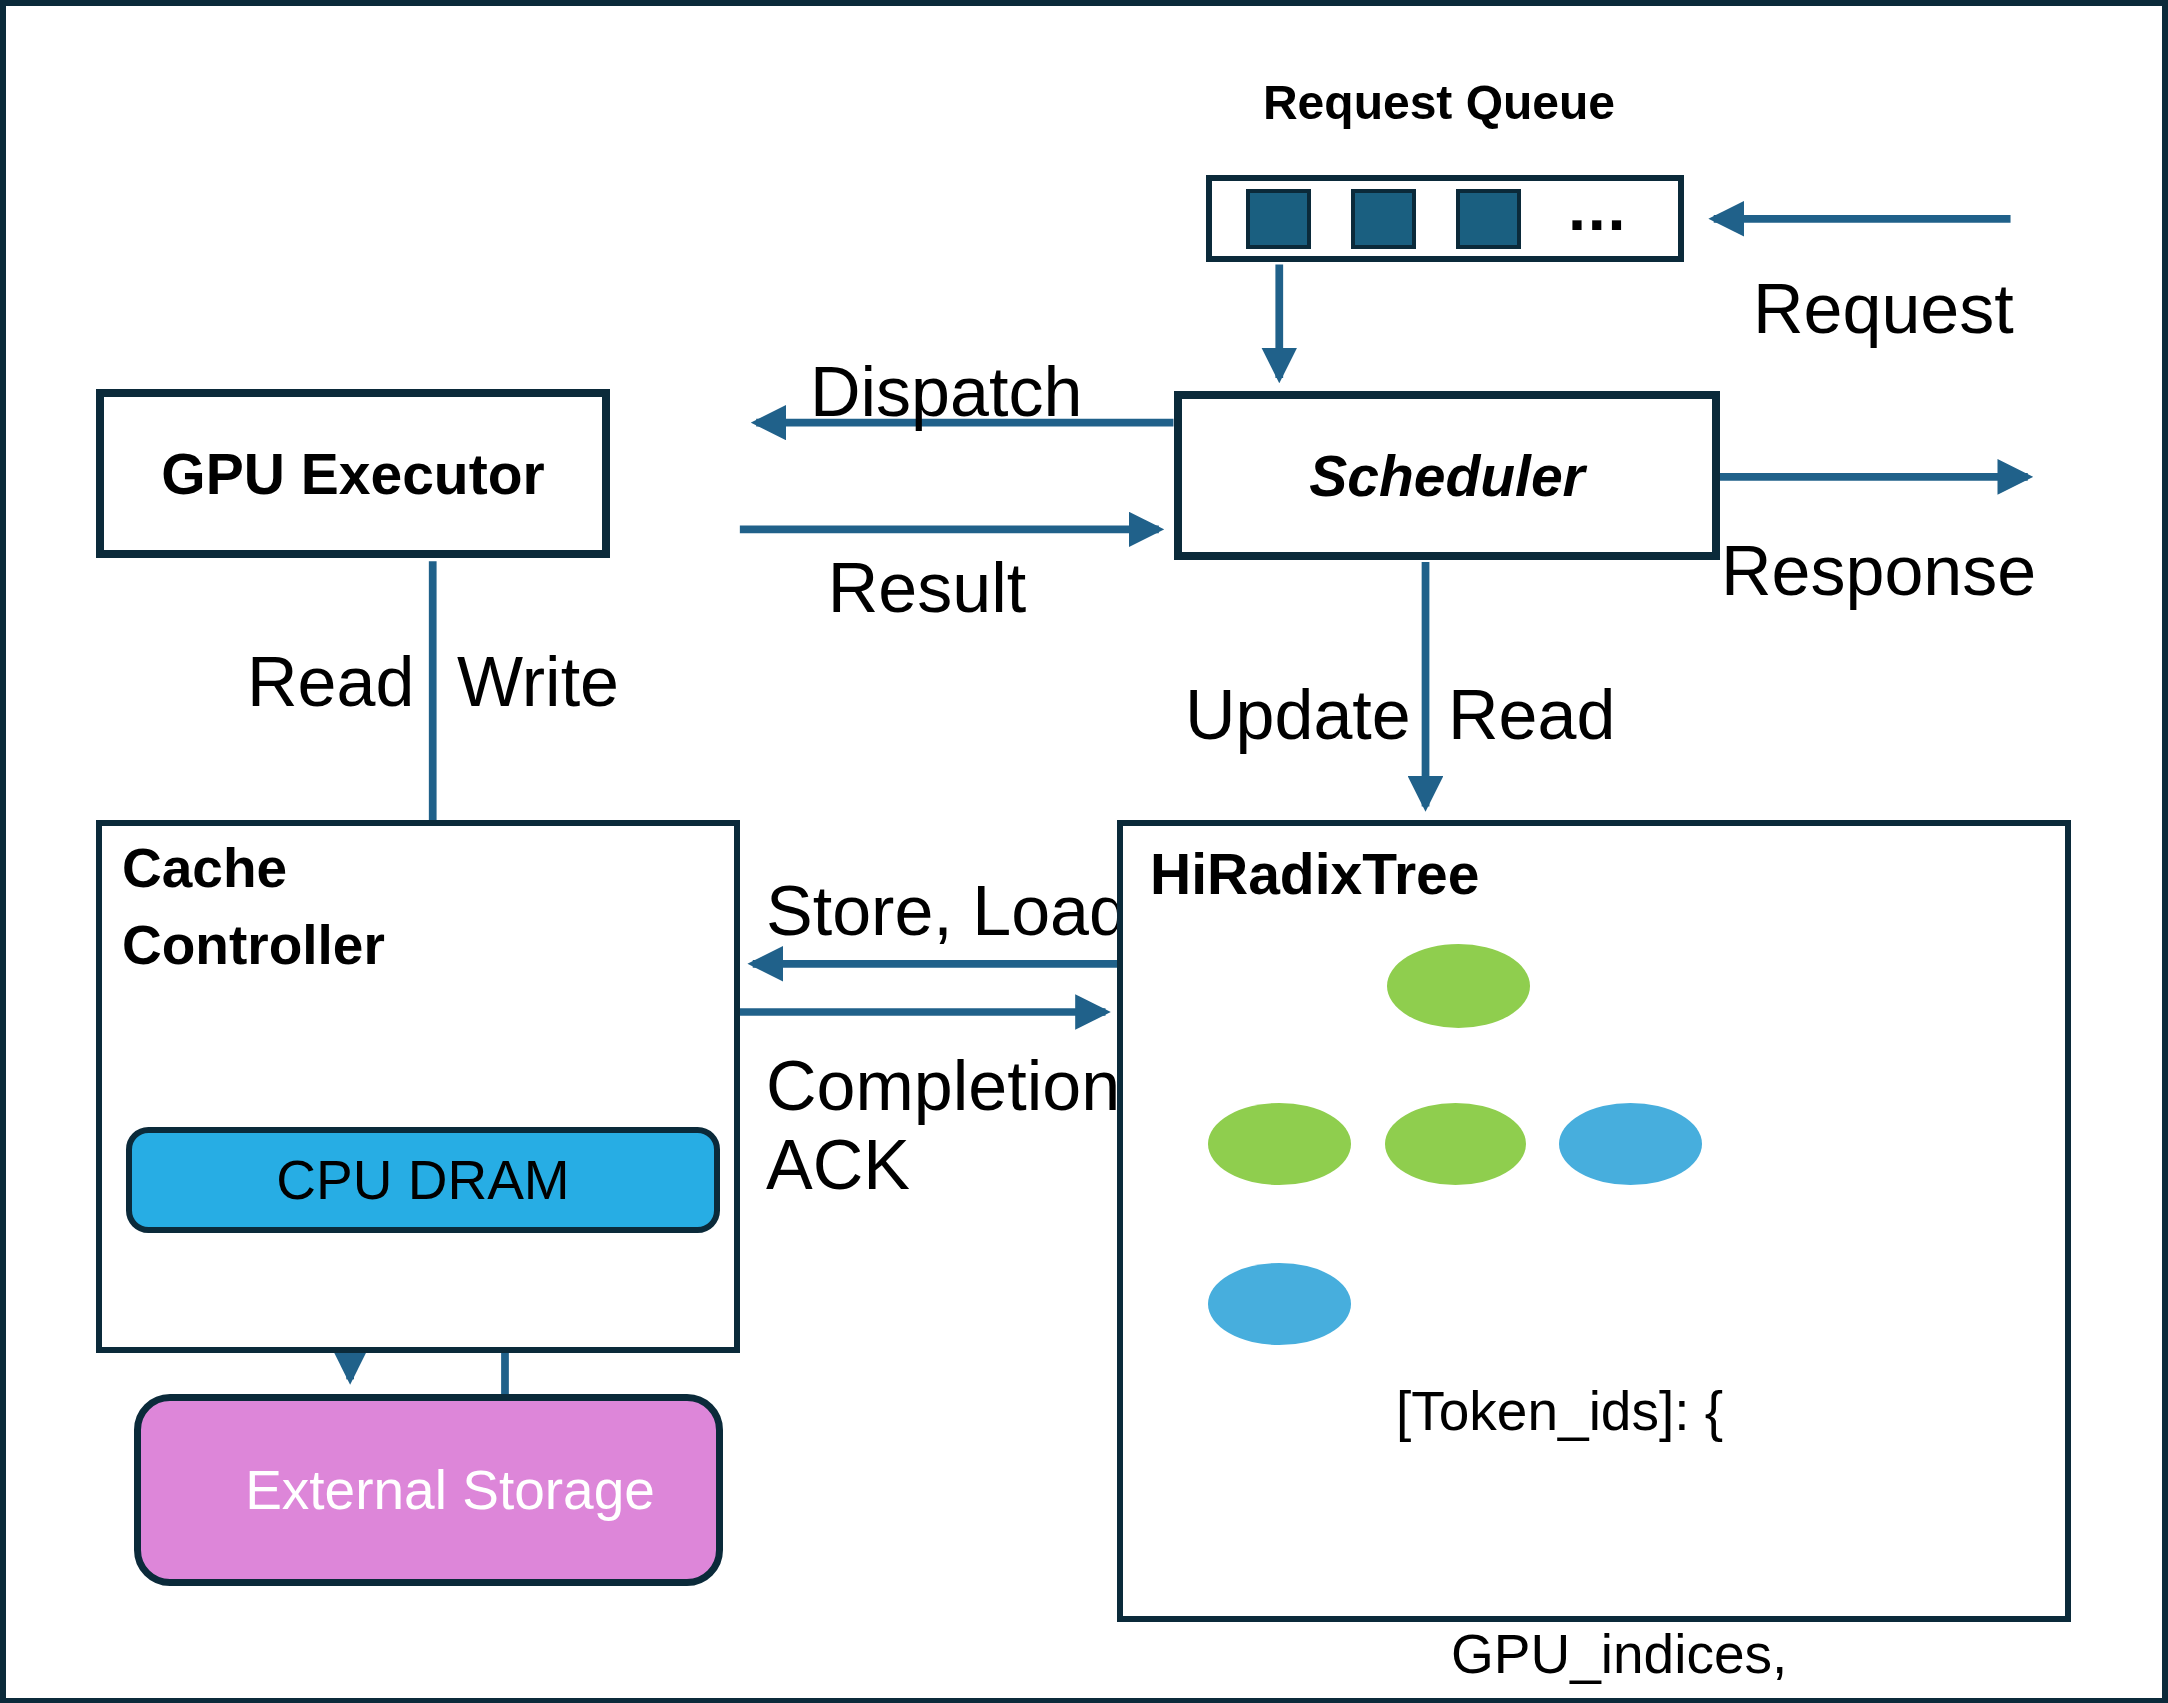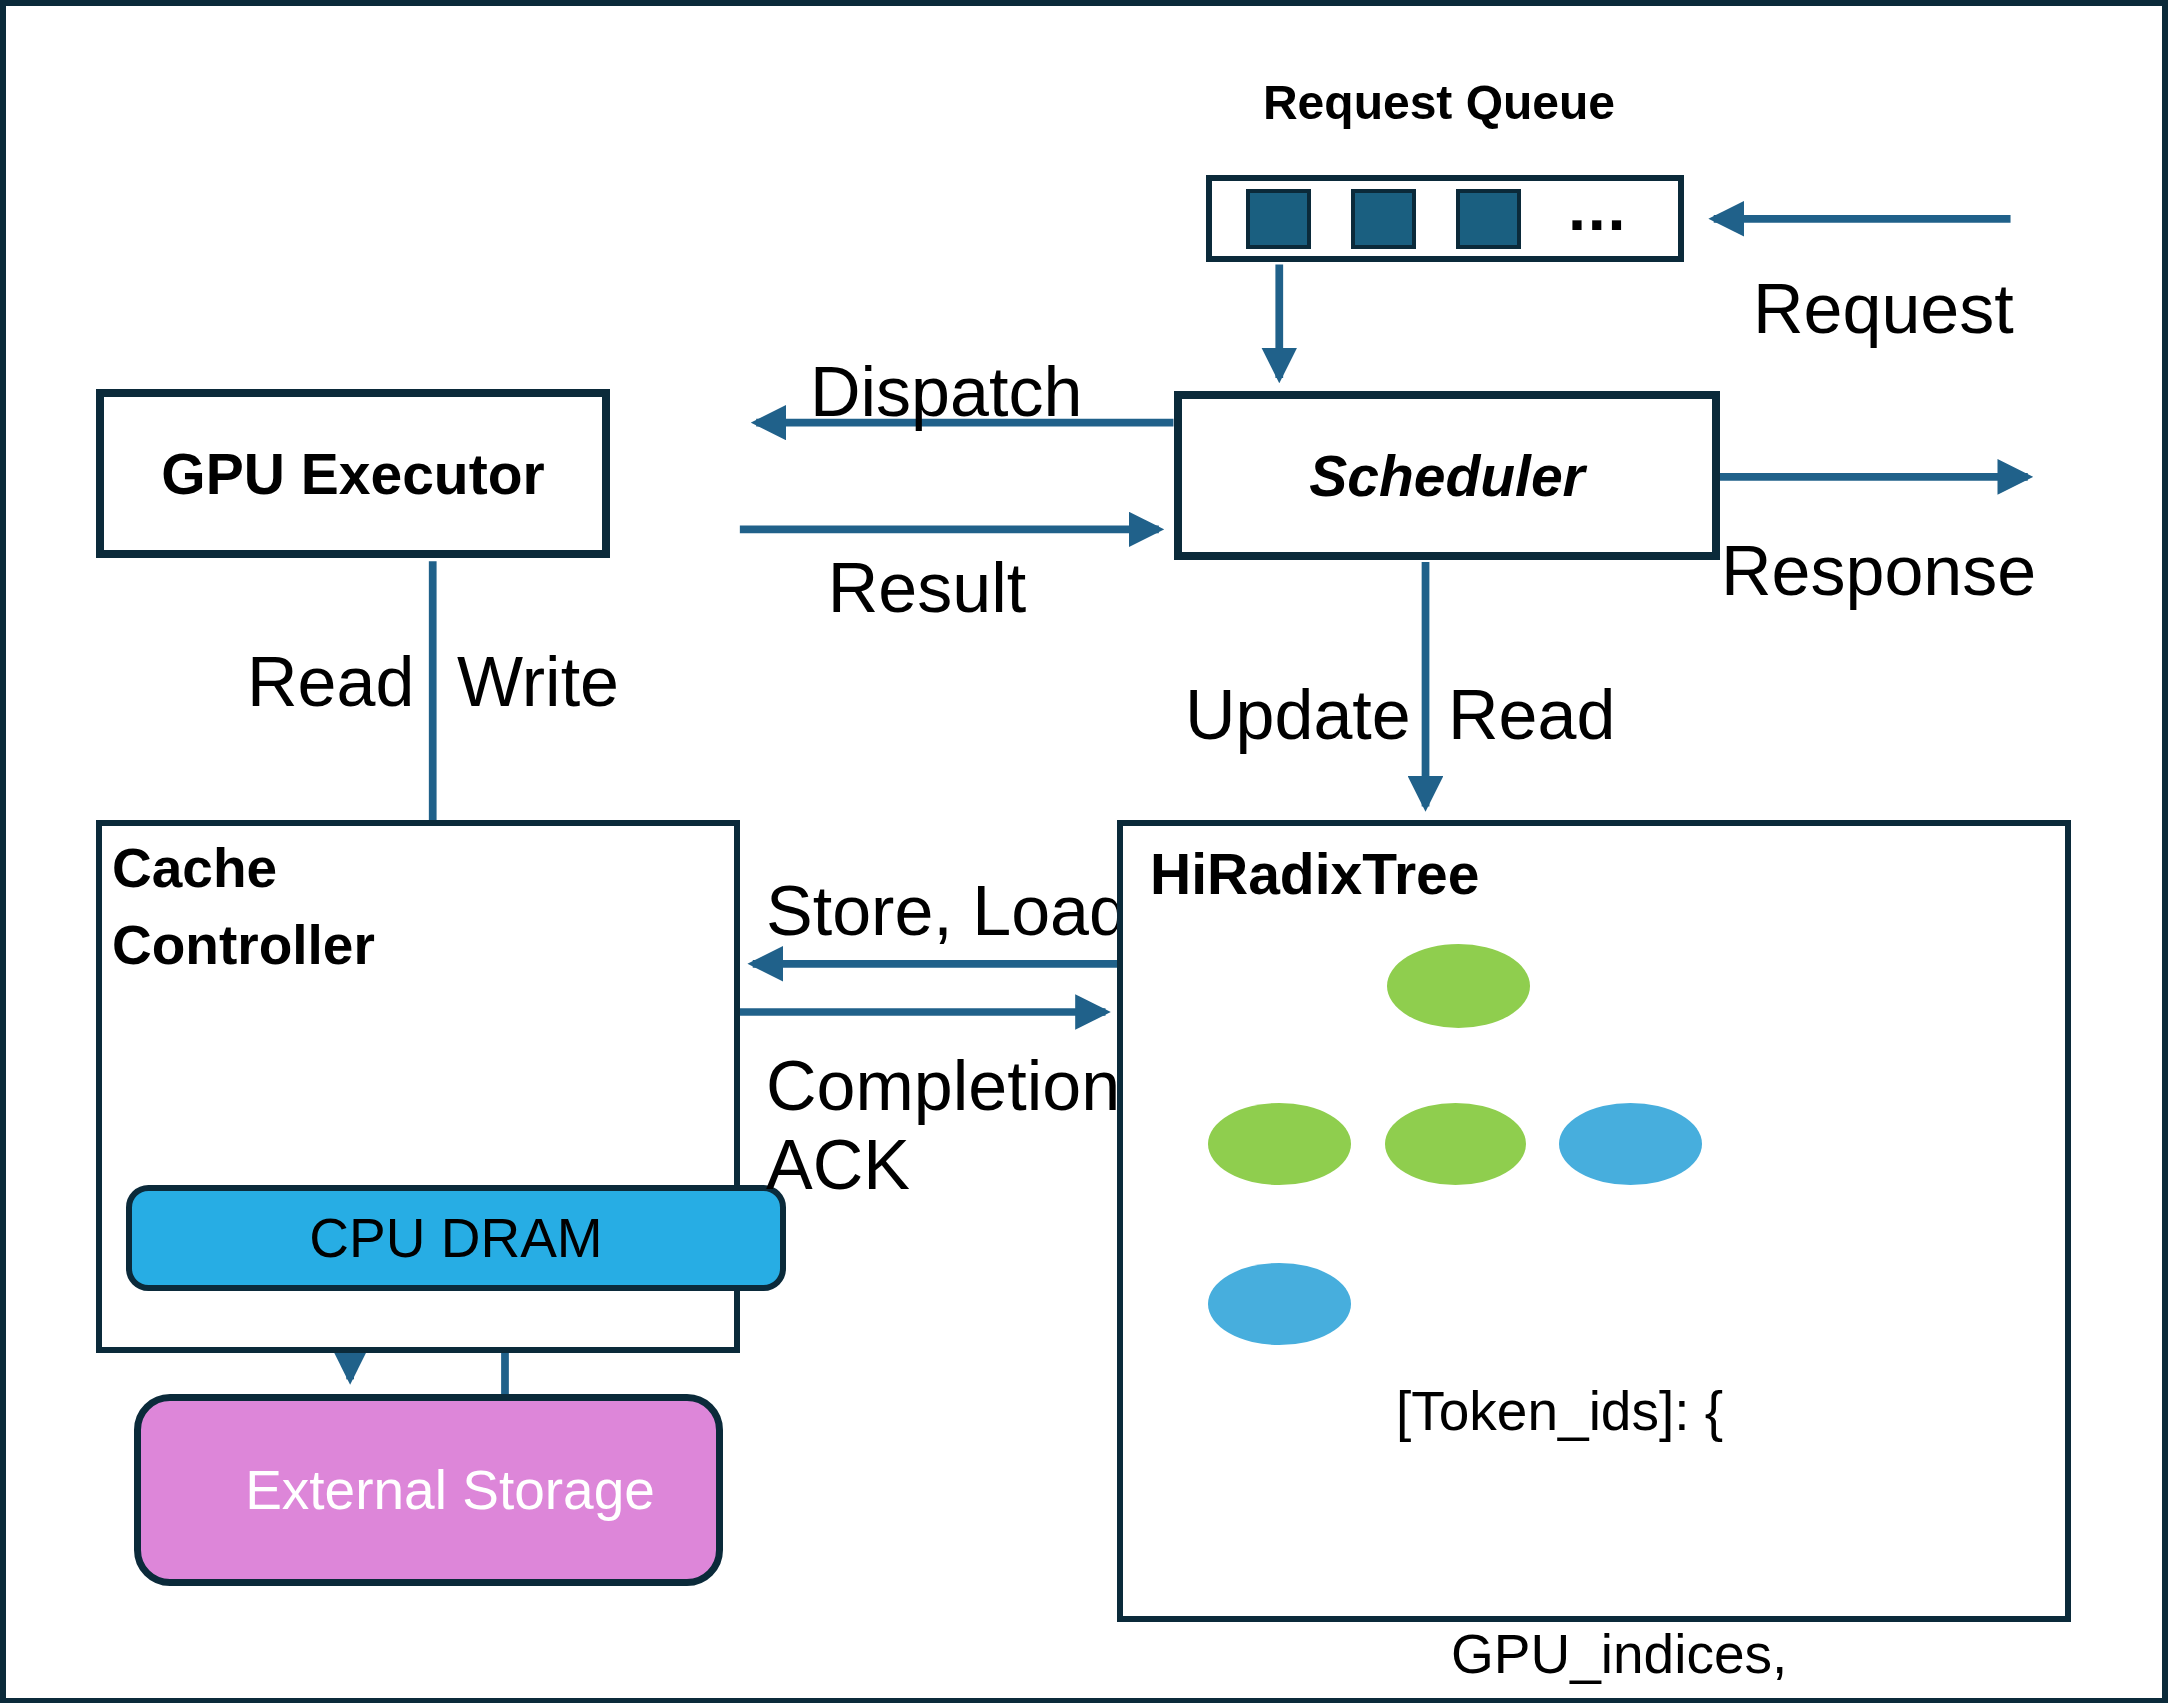--- a/index.html
+++ b/index.html
@@ -126,27 +126,27 @@
   <div class="lbl" style="left:809px;top:544px;width:224px;text-align:center;">Result</div>
   <div class="lbl" style="left:1715px;top:527px;">Response</div>
 
   <div class="lbl" style="left:241px;top:638px;width:160px;text-align:right;">Read</div>
   <div class="lbl" style="left:451px;top:638px;">Write</div>
 
   <div class="lbl" style="left:1179px;top:671px;width:217px;text-align:right;">Update</div>
   <div class="lbl" style="left:1442px;top:671px;">Read</div>
 
   <div class="container-box" style="left:90px;top:814px;width:644px;height:533px;"></div>
-  <div class="container-title" style="left:106px;top:824px;">
+  <div class="container-title" style="left:116px;top:824px;">
     <div>Cache</div>
     <div>Controller</div>
   </div>
 
 
-  <div class="mem-box mem-blue" style="left:120px;top:1179px;width:660px;height:106px;">
+  <div class="mem-box mem-blue" style="left:120px;top:1121px;width:594px;height:106px;">
     <span>CPU DRAM</span>
   </div>
 
   <div class="storage-box" style="left:128px;top:1388px;width:589px;height:192px;padding-left:43px;">
     <span>External Storage</span>
   </div>
 
   <div class="lbl" style="left:760px;top:867px;">Store, Load</div>
   <div class="lbl" style="left:760px;top:1041px;line-height:79px;">
     <div>Completion</div>

